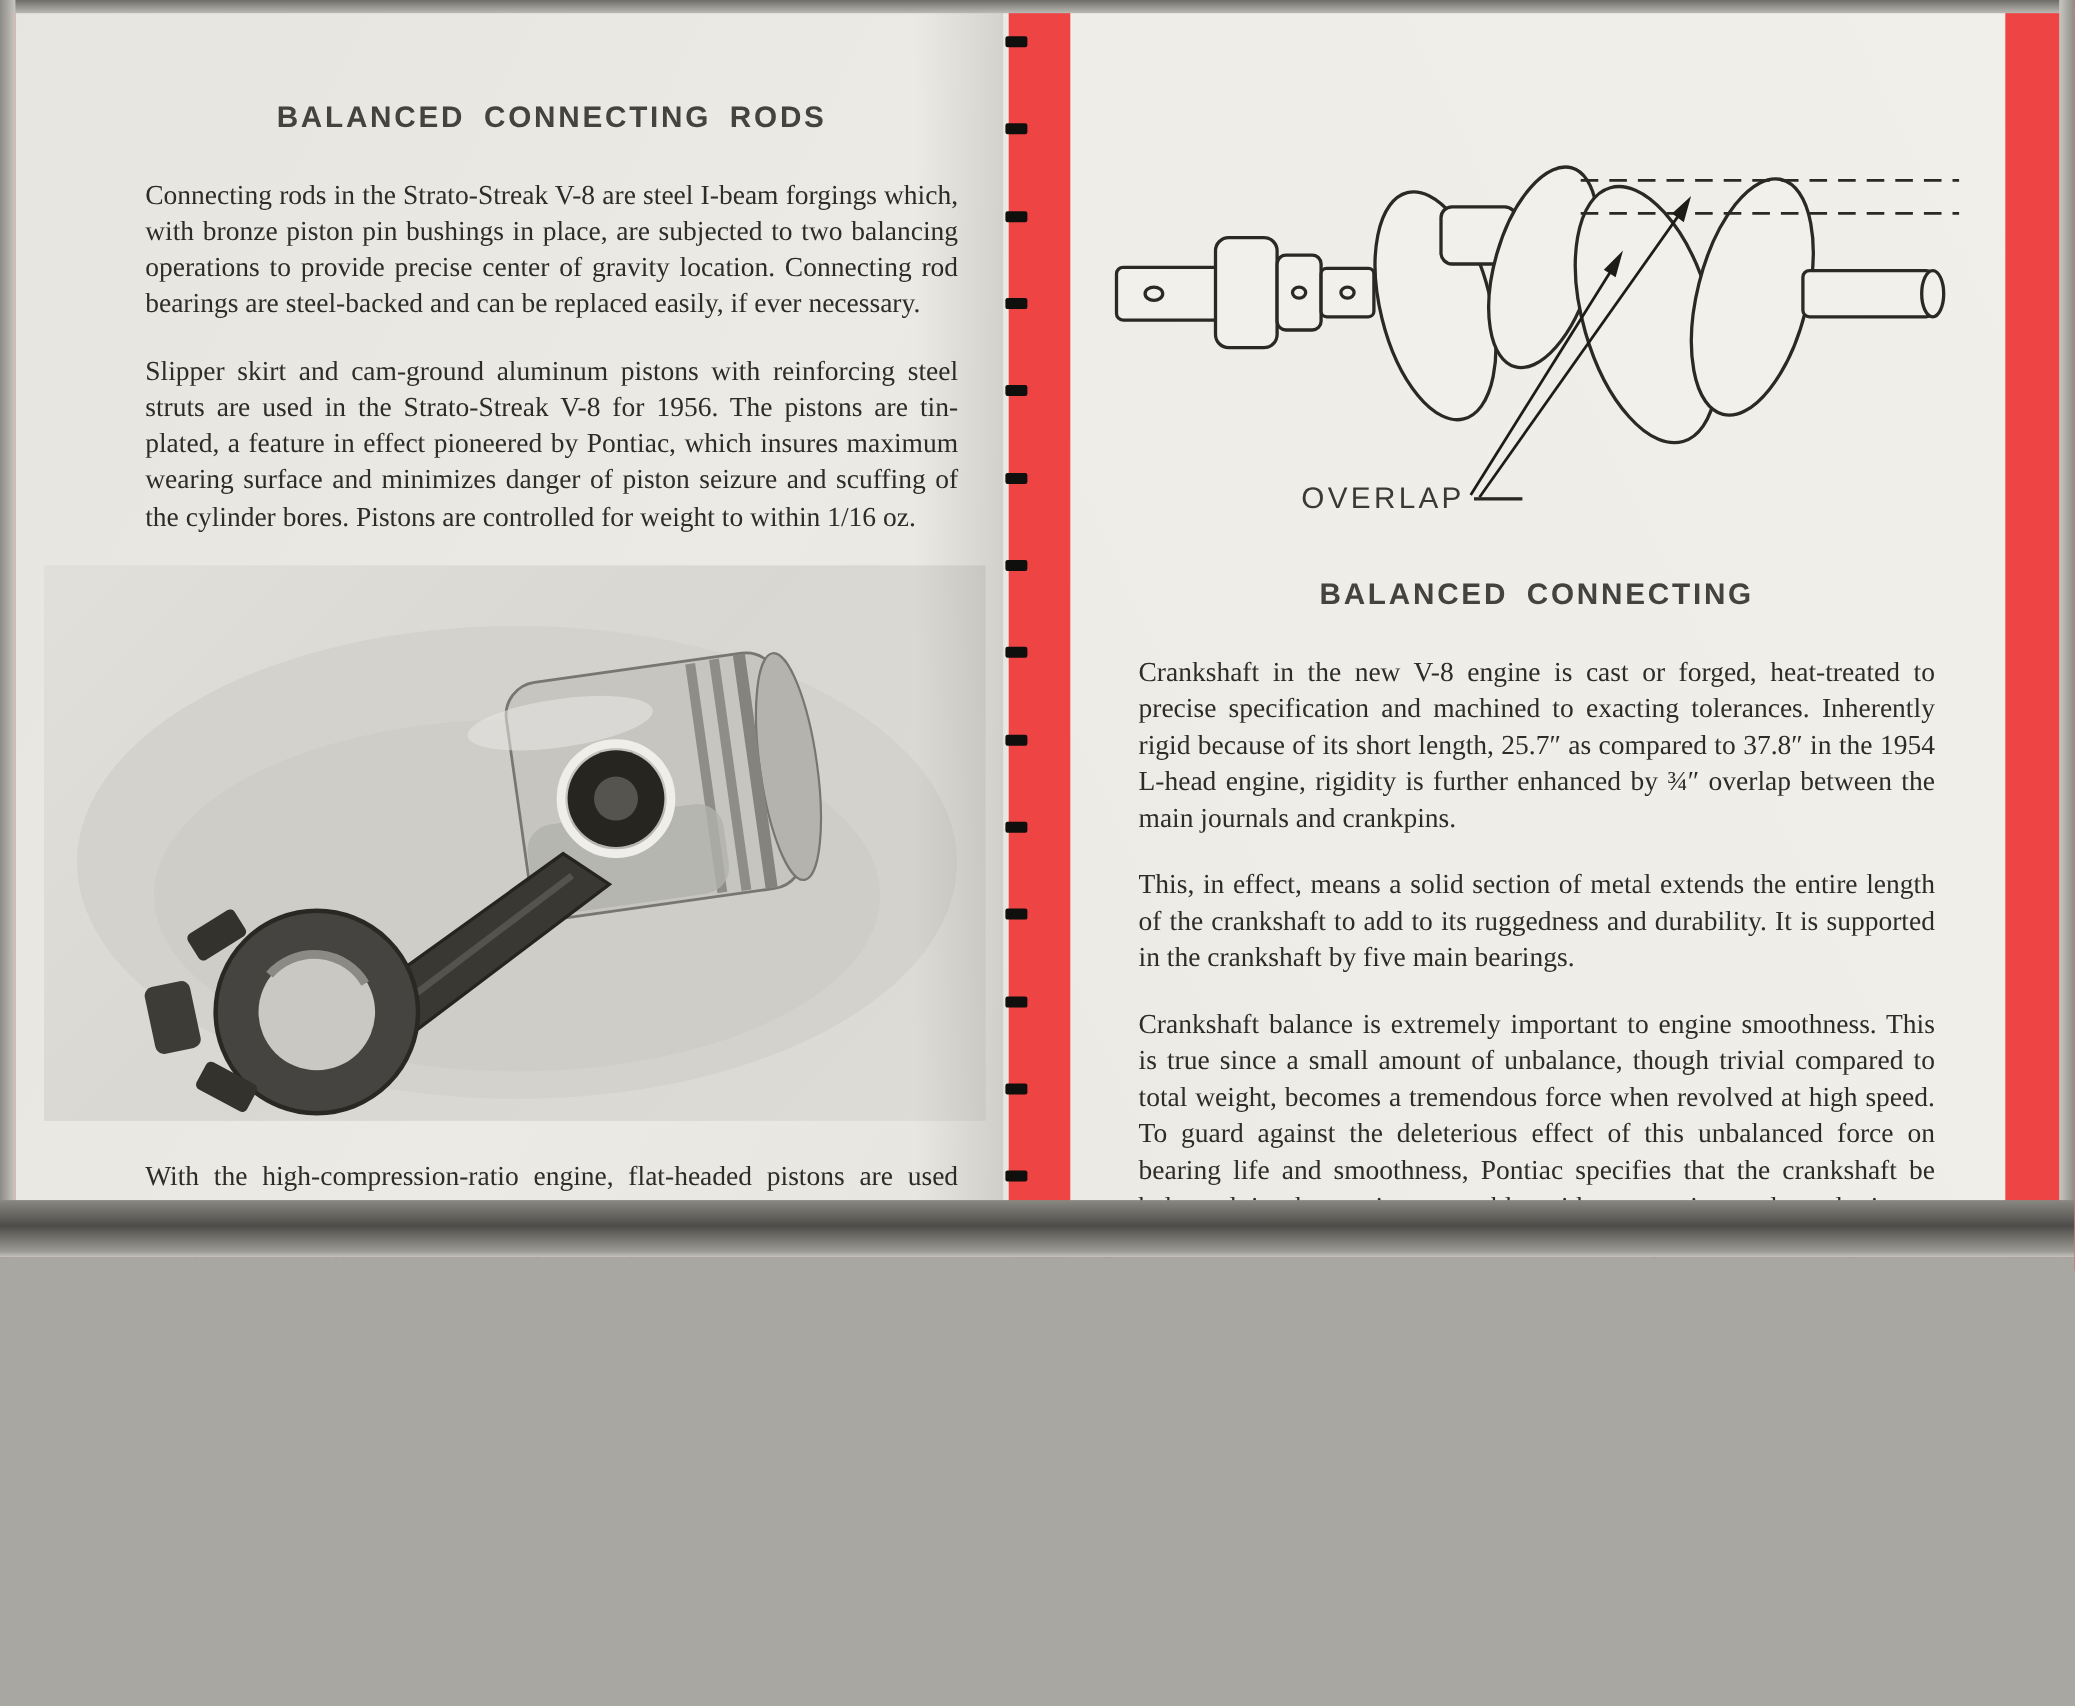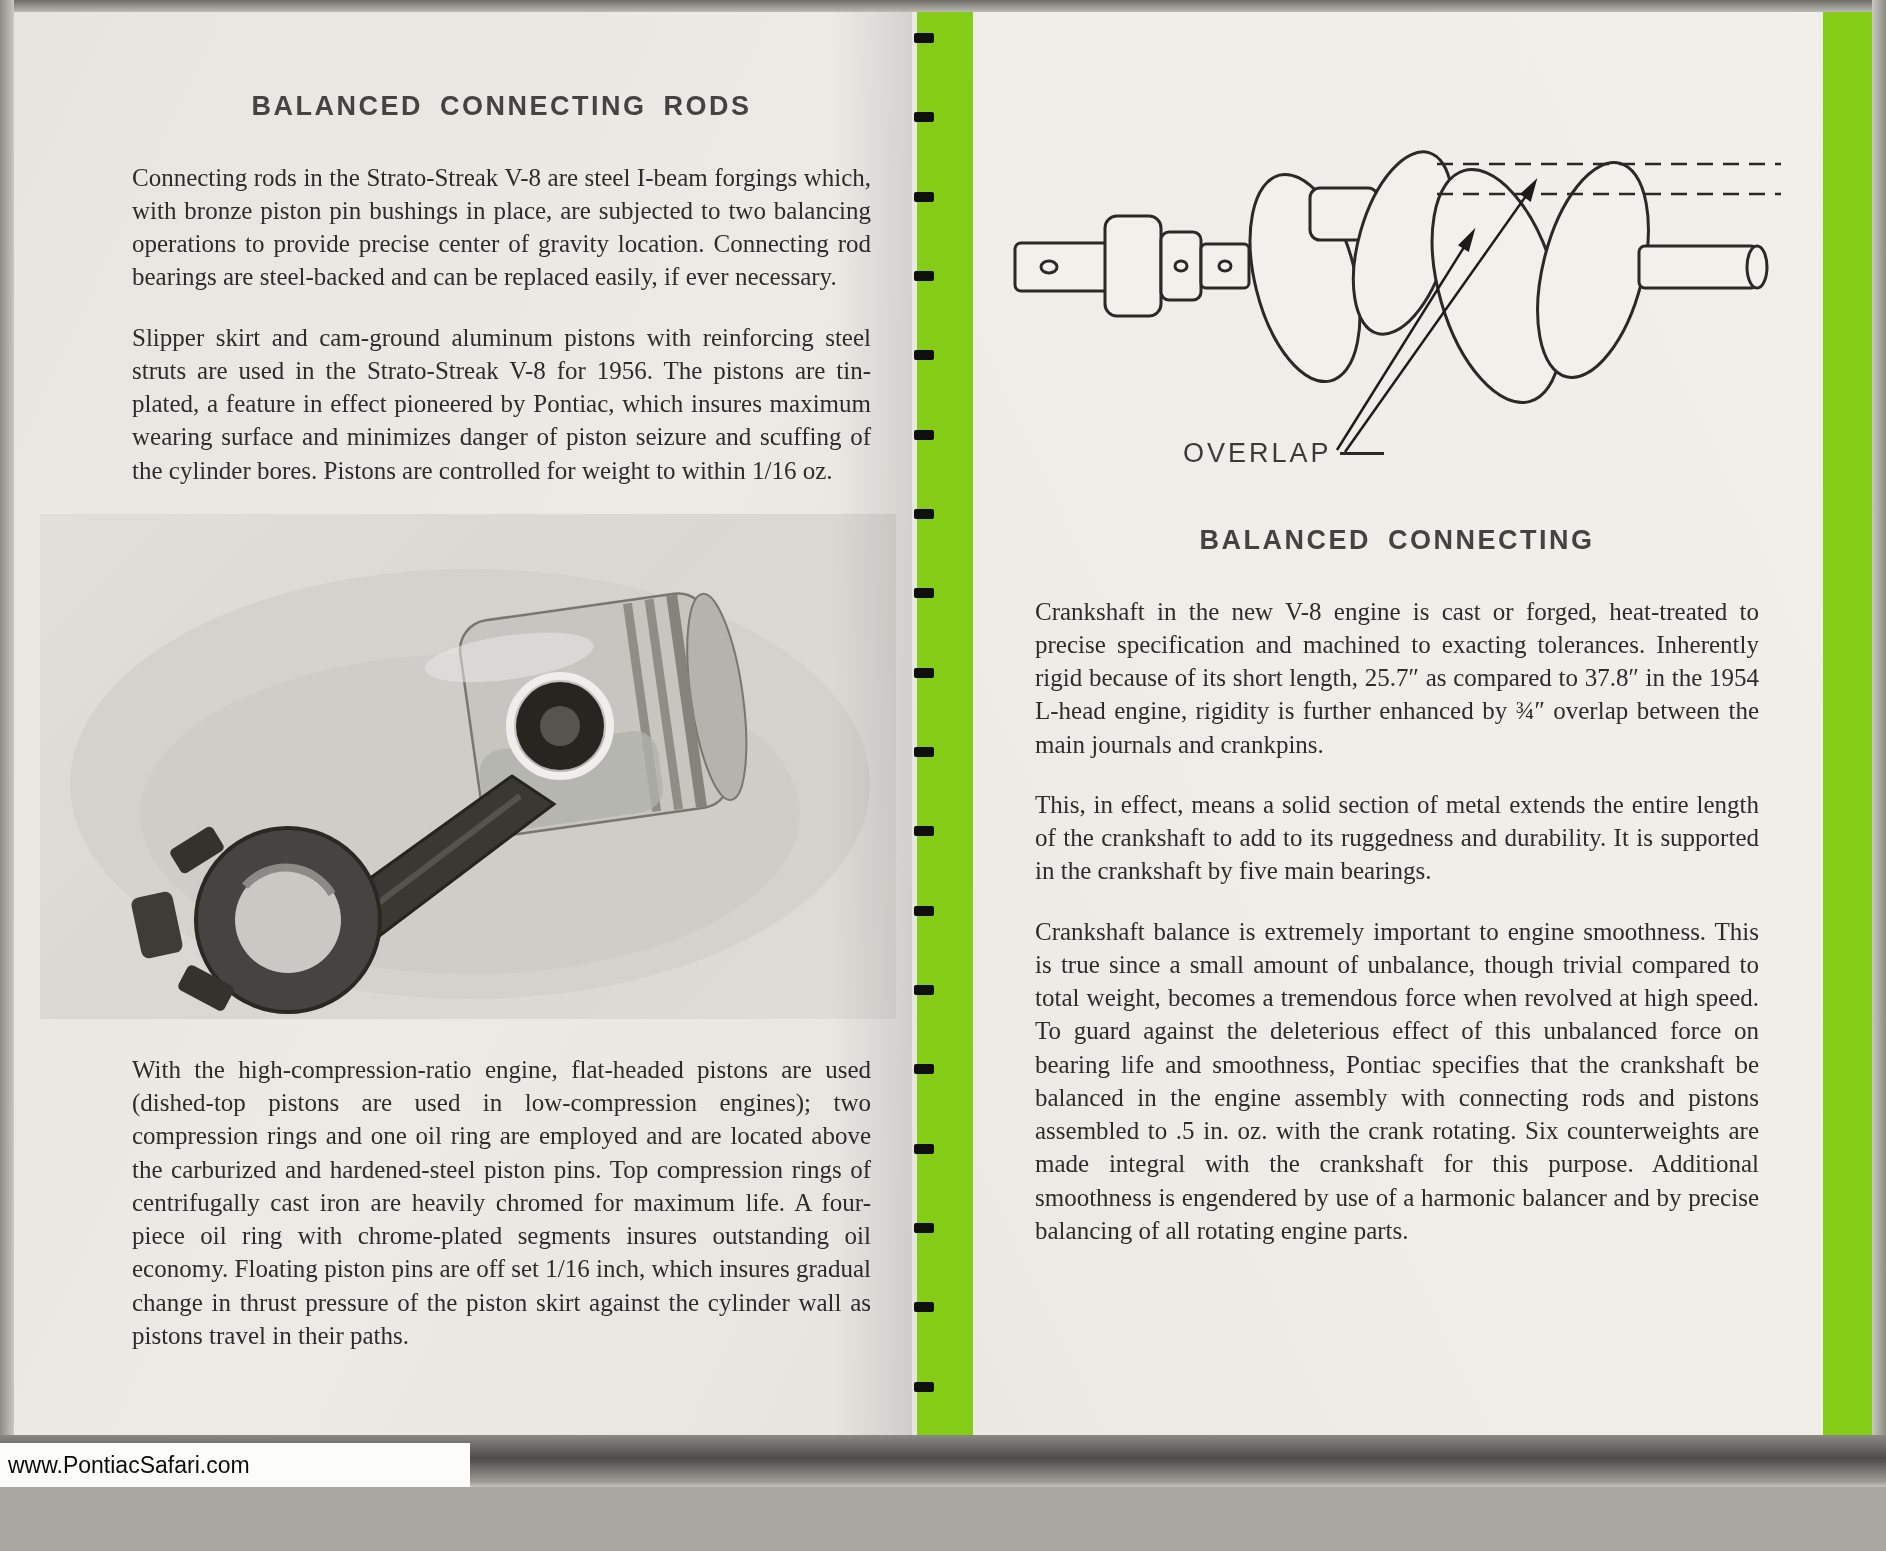--- a/index.html
+++ b/index.html
@@ -1,18 +1,18 @@
 <!DOCTYPE html>
 <html><head>
 <meta charset="utf-8">
 <style>
   html,body{margin:0;padding:0;background:#a9a7a2;}
   .scan{
-    position:relative;width:1886px;height:1487px;overflow:hidden;
-    background:#84cc16;
+    position:relative;width:1886px;height:1143px;overflow:hidden;
+    background:#ef4444;
     font-family:"Liberation Serif",serif;
   }
   
   .page{position:absolute;top:10px;height:1492px;}
   .page-left{
     left:14px;width:903px;
     background:linear-gradient(115deg,#e7e5e0 0%,#eceae5 55%,#e6e4df 100%);
   }
   .page-right{
     left:973px;width:850px;
@@ -285,17 +285,14 @@
       <p class="body">This, in effect, means a solid section of metal extends the entire length of the crankshaft to add to its ruggedness and durability. It is supported in the crankshaft by five main bearings.</p>
       <p class="body">Crankshaft balance is extremely important to engine smoothness. This is true since a small amount of unbalance, though trivial compared to total weight, becomes a tremendous force when revolved at high speed. To guard against the deleterious effect of this unbalanced force on bearing life and smoothness, Pontiac specifies that the crankshaft be balanced in the engine assembly with connecting rods and pistons assembled to .5 in. oz. with the crank rotating. Six counterweights are made integral with the crankshaft for this purpose. Additional smoothness is engendered by use of a harmonic balancer and by precise balancing of all rotating engine parts.</p>
     </div>
     <div class="pagenum pn-right">137</div>
   </div>
 
   <div class="edge edge-top"></div>
   <div class="edge edge-left"></div>
   <div class="edge edge-right"></div>
   <div class="edge edge-bottom"></div>
-  <div class="url-strip">
-    <span>www.PontiacSafari.com</span>
-  </div>
 
 </div>
 
 </body></html>

